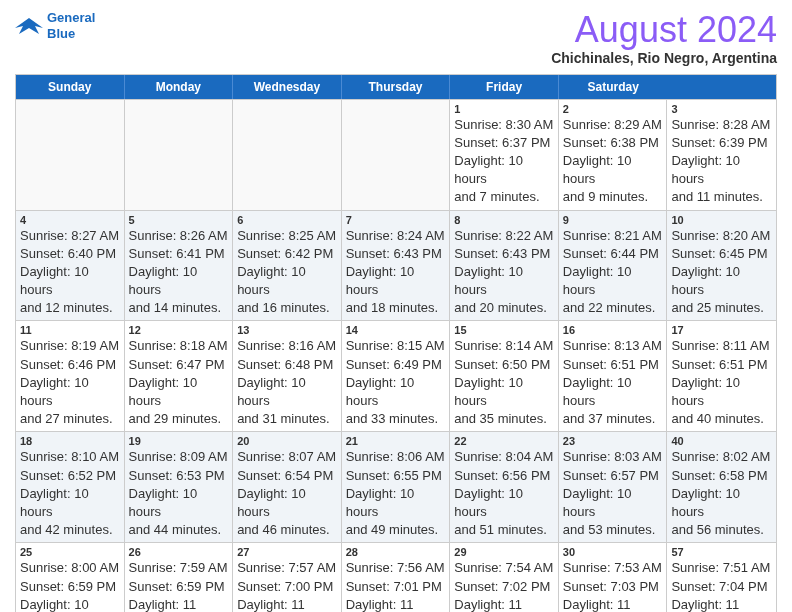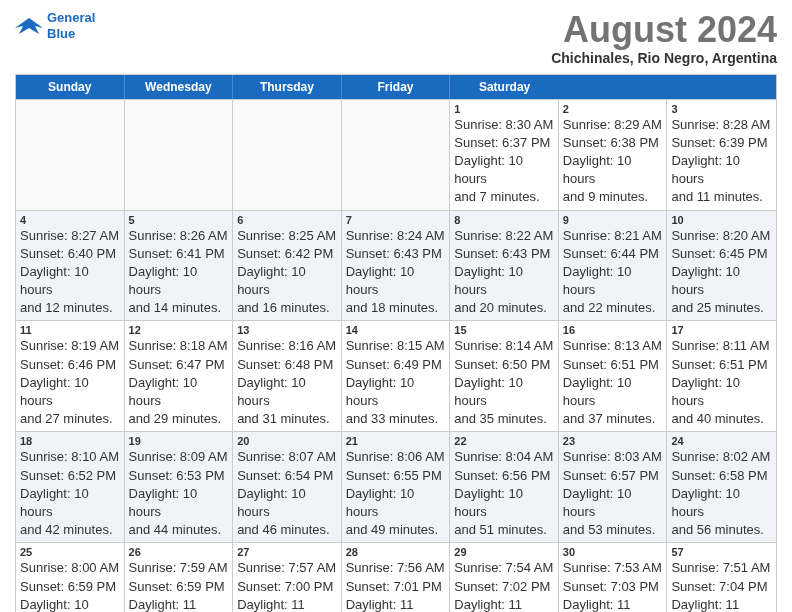--- a/index.html
+++ b/index.html
@@ -39,22 +39,22 @@
     }
     .logo-bird {
       width: 28px;
       height: 24px;
     }
     .title-area {
       text-align: right;
     }
     .month-year {
       font-size: 36px;
-      font-weight: bold;
-      color: #737373;
+      font-weight: normal;
+      color: #8b5cf6;
       line-height: 1.1;
     }
     .location {
       font-size: 14px;
       color: #333;
       font-weight: bold;
     }
     .calendar {
       flex: 1;
       display: flex;
@@ -150,20 +150,21 @@
     </div>
     <div class="title-area">
       <div class="month-year">August 2024</div>
       <div class="location">Chichinales, Rio Negro, Argentina</div>
     </div>
   </div>
 
   <div class="calendar">
     <div class="cal-header">
       <div class="cal-header-cell">Sunday</div>
+      <div class="cal-header-cell">Monday</div>
       <div class="cal-header-cell">Wednesday</div>
       <div class="cal-header-cell">Thursday</div>
       <div class="cal-header-cell">Friday</div>
       <div class="cal-header-cell">Saturday</div>
     </div>
     <div class="cal-body" id="cal-body">
     <div class="cal-row">
           <div class="cal-cell empty"></div>
           <div class="cal-cell empty"></div>
           <div class="cal-cell empty"></div>
@@ -260,21 +261,21 @@
           </div>
           <div class="cal-cell alt-bg">
             <span class="day-num">22</span>
             <div class="cell-text">Sunrise: 8:04 AM<br>Sunset: 6:56 PM<br>Daylight: 10 hours<br>and 51 minutes.</div>
           </div>
           <div class="cal-cell alt-bg">
             <span class="day-num">23</span>
             <div class="cell-text">Sunrise: 8:03 AM<br>Sunset: 6:57 PM<br>Daylight: 10 hours<br>and 53 minutes.</div>
           </div>
           <div class="cal-cell alt-bg">
-            <span class="day-num">24</span>
+            <span class="day-num">40</span>
             <div class="cell-text">Sunrise: 8:02 AM<br>Sunset: 6:58 PM<br>Daylight: 10 hours<br>and 56 minutes.</div>
           </div>
         </div>
         <div class="cal-row">
           <div class="cal-cell">
             <span class="day-num">25</span>
             <div class="cell-text">Sunrise: 8:00 AM<br>Sunset: 6:59 PM<br>Daylight: 10 hours<br>and 58 minutes.</div>
           </div>
           <div class="cal-cell">
             <span class="day-num">26</span>

